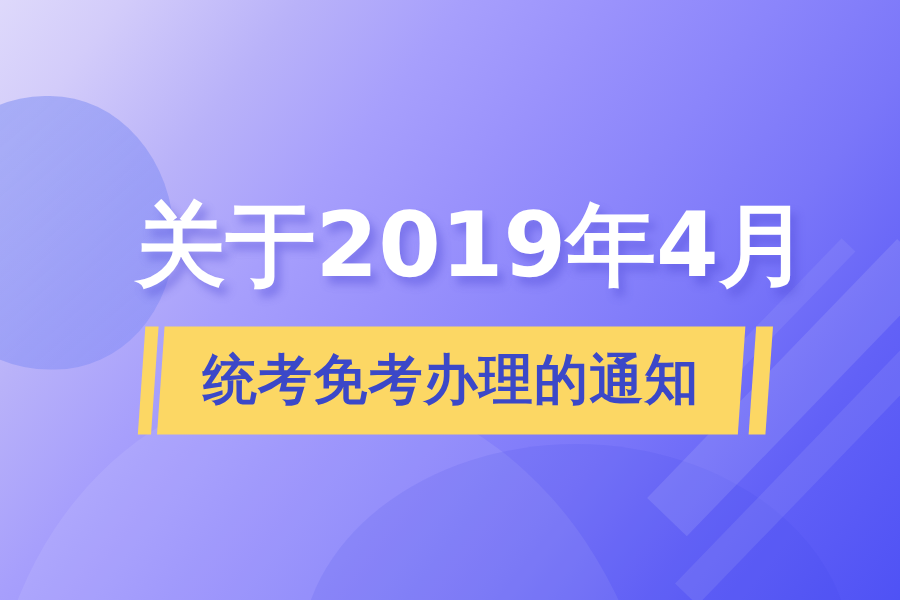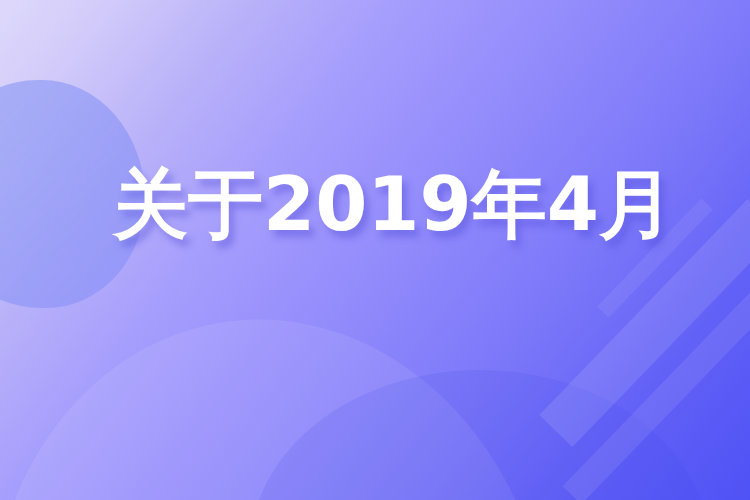--- a/index.html
+++ b/index.html
@@ -153,14 +153,20 @@
 
   <div class="deco-wave"></div>
   <div class="deco-wave2"></div>
 
   <div class="deco-streak streak-a"></div>
   <div class="deco-streak streak-b"></div>
   <div class="deco-streak streak-c"></div>
 
   <div class="headline">关于2019年4月</div>
 
+  <div class="ribbon">
+    <div class="ribbon-bar ribbon-tick-left"></div>
+    <div class="ribbon-bar ribbon-main"></div>
+    <div class="ribbon-bar ribbon-tick-right"></div>
+    <div class="ribbon-text">统考免考办理的通知</div>
+  </div>
 
 </div>
 
 </body></html>

